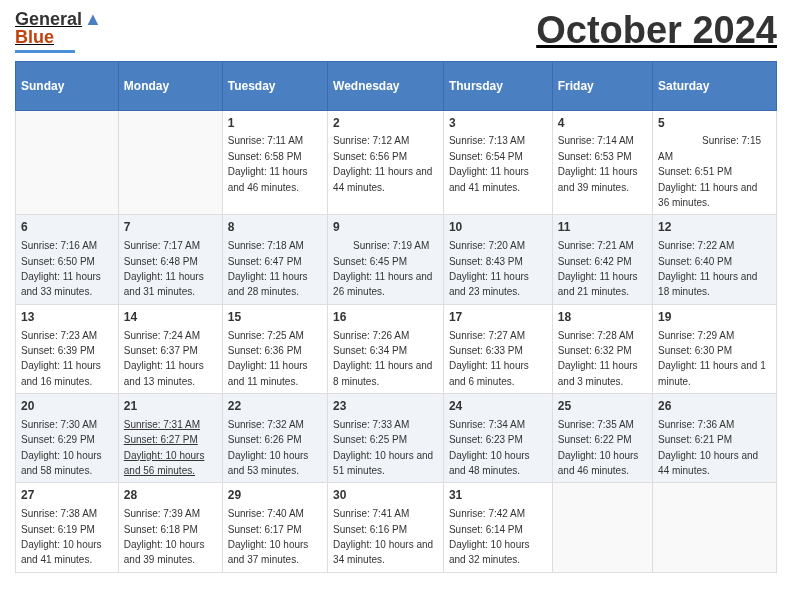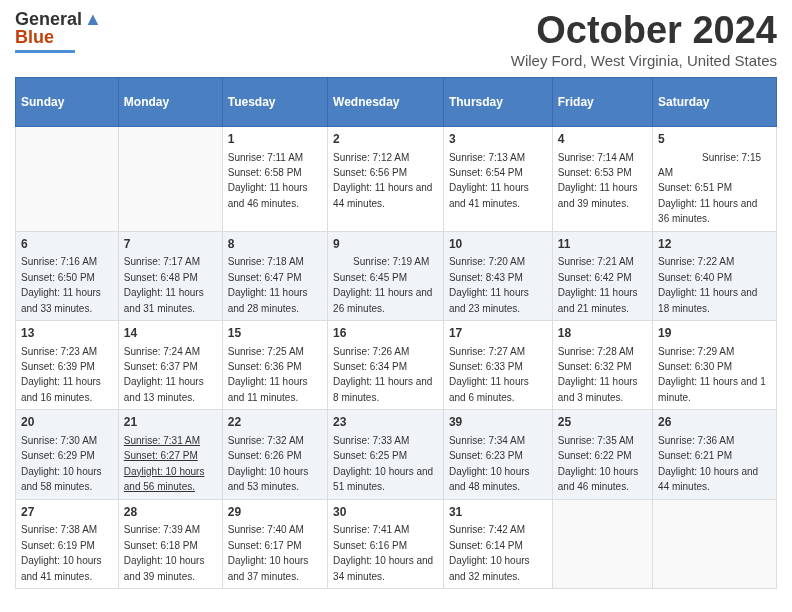--- a/index.html
+++ b/index.html
@@ -11,20 +11,21 @@
     }
     .container {
       width: 792px;
       padding: 10px 15px;
     }
     .header {
       display: flex;
       justify-content: space-between;
       align-items: flex-start;
       margin-bottom: 8px;
+      text-decoration: underline;
     }
     .logo {
       display: flex;
       flex-direction: column;
       align-items: flex-start;
     }
     .logo-text {
       font-size: 18px;
       font-weight: bold;
       color: #333;
@@ -108,21 +109,20 @@
           <span style="color:#333;">General</span><span style="color:#4a7fc1;display:inline-block;margin-left:2px;">▲</span>
         </span>
       </div>
       <div style="display:flex;align-items:center;margin-top:-2px;">
         <span class="logo-text" style="color:#c2410c;font-weight:bold;font-size:18px;">Blue</span>
       </div>
       <div class="logo-line"></div>
     </div>
     <div class="title-area">
       <div class="month-title">October 2024</div>
-      <div class="location">Wiley Ford, West Virginia, United States</div>
     </div>
   </div>
 
   <table>
     <thead>
       <tr>
         <th>Sunday</th>
         <th>Monday</th>
         <th>Tuesday</th>
         <th>Wednesday</th>
@@ -203,21 +203,21 @@
 Daylight: 10 hours and 58 minutes.</span></td>
           <td><span class="day-num">21</span><span class="day-info" style="white-space: pre-line; text-decoration: underline;">Sunrise: 7:31 AM
 Sunset: 6:27 PM
 Daylight: 10 hours and 56 minutes.</span></td>
           <td><span class="day-num">22</span><span class="day-info" style="white-space: pre-line;">Sunrise: 7:32 AM
 Sunset: 6:26 PM
 Daylight: 10 hours and 53 minutes.</span></td>
           <td><span class="day-num">23</span><span class="day-info" style="white-space: pre-line;">Sunrise: 7:33 AM
 Sunset: 6:25 PM
 Daylight: 10 hours and 51 minutes.</span></td>
-          <td><span class="day-num">39</span><span class="day-info" style="white-space: pre-line;">Sunrise: 7:34 AM
+          <td><span class="day-num">24</span><span class="day-info" style="white-space: pre-line;">Sunrise: 7:34 AM
 Sunset: 6:23 PM
 Daylight: 10 hours and 48 minutes.</span></td>
           <td><span class="day-num">25</span><span class="day-info" style="white-space: pre-line;">Sunrise: 7:35 AM
 Sunset: 6:22 PM
 Daylight: 10 hours and 46 minutes.</span></td>
           <td><span class="day-num">26</span><span class="day-info" style="white-space: pre-line;">Sunrise: 7:36 AM
 Sunset: 6:21 PM
 Daylight: 10 hours and 44 minutes.</span></td>
         </tr>
         <tr>

